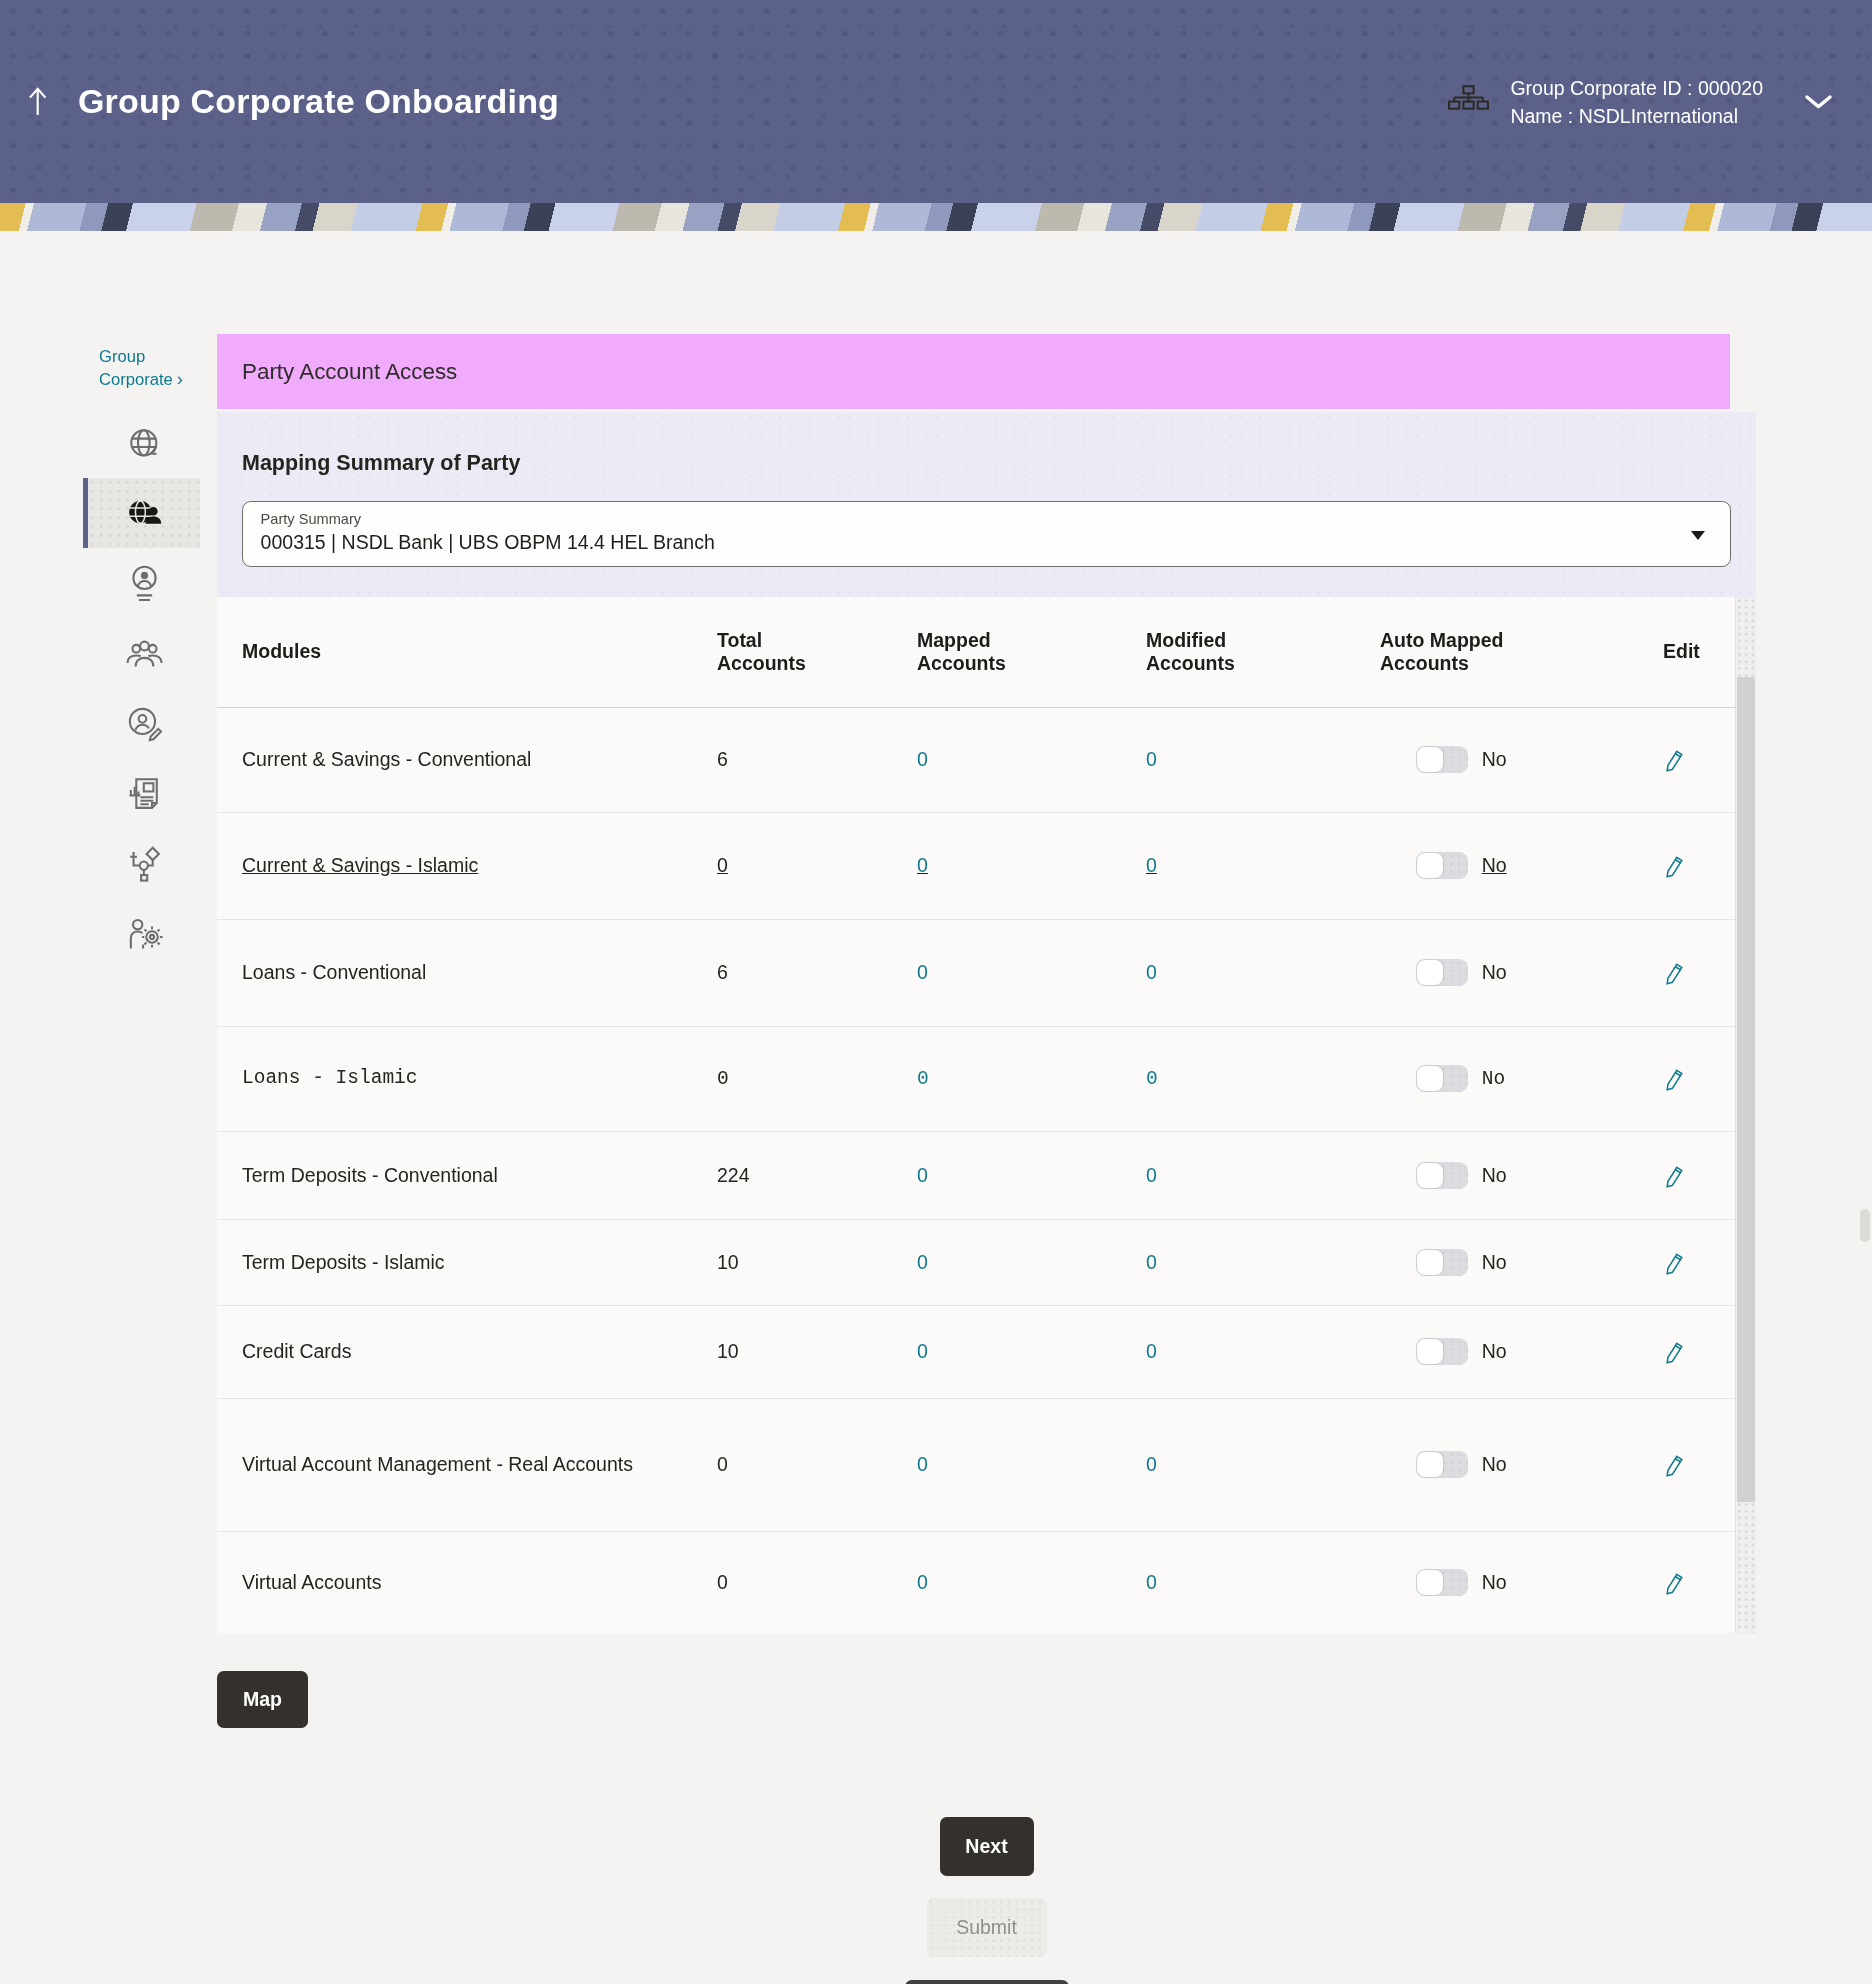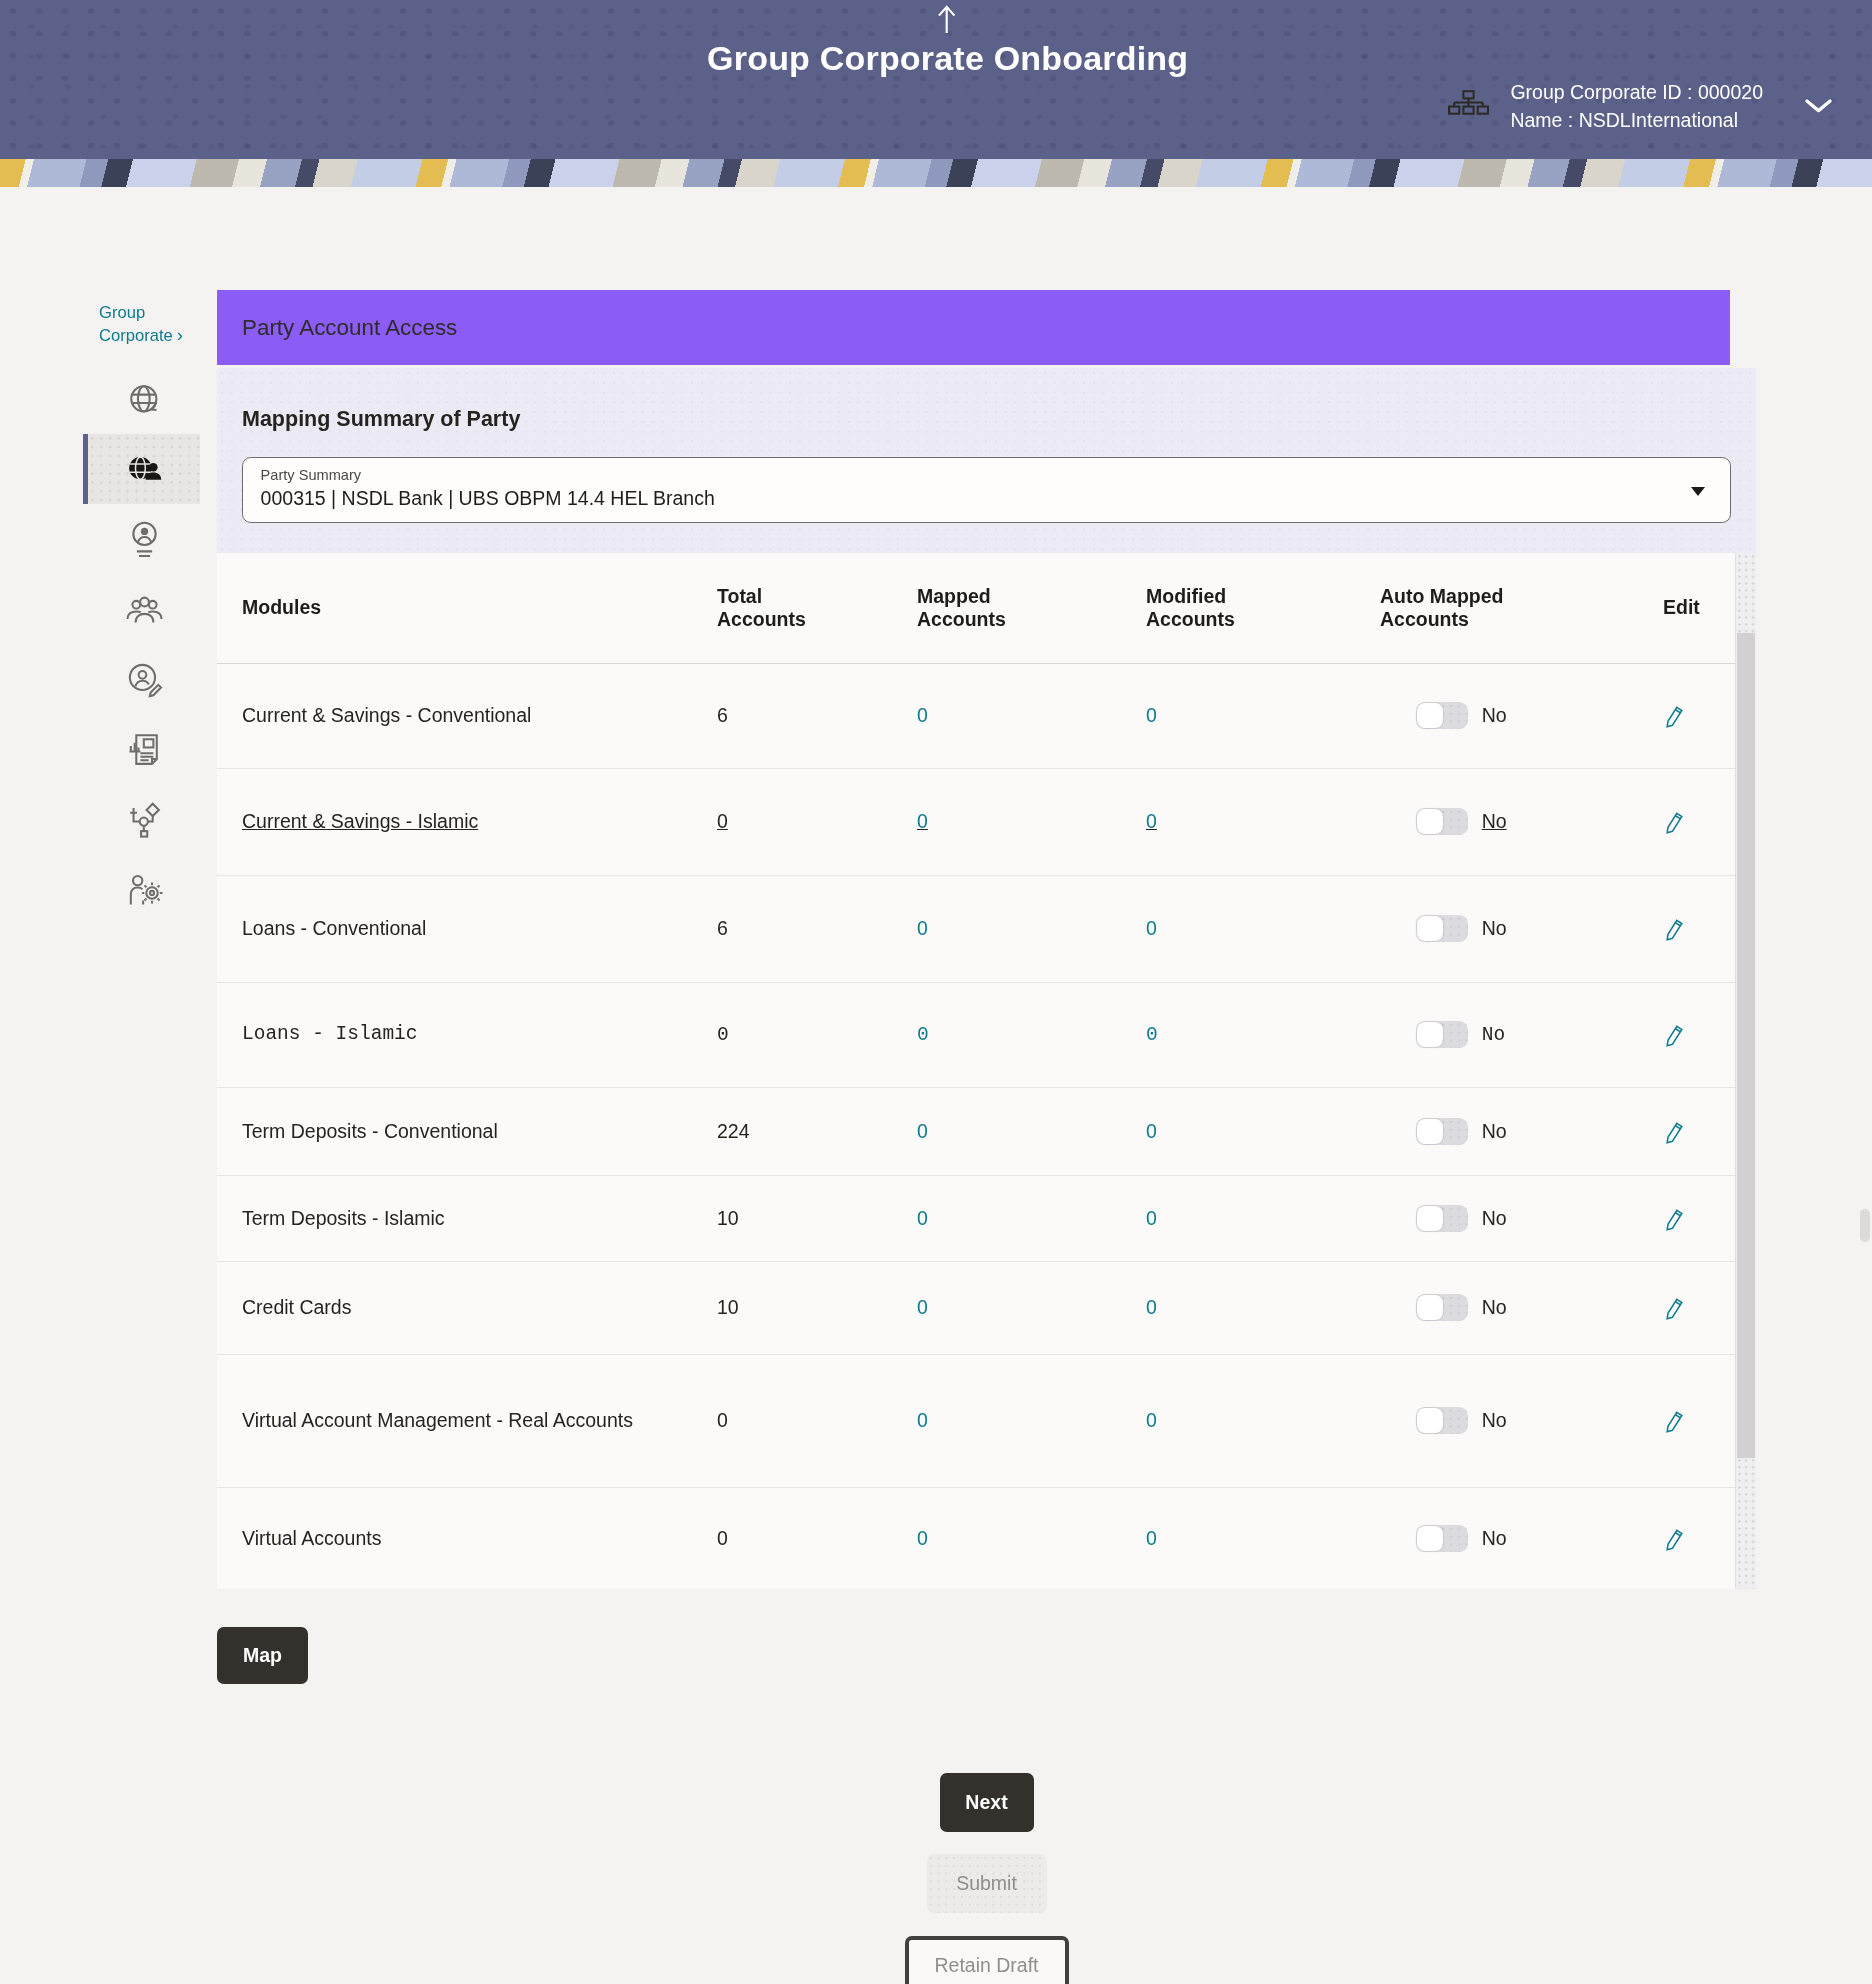--- a/index.html
+++ b/index.html
@@ -7,31 +7,30 @@
   body {
     font-family:"Liberation Sans", sans-serif;
     background:#f4f3f1;
     color:#24221e;
     overflow:hidden;
     position:relative;
   }
 
   
   .app-header{
-    height:159px;
+    height:203px;
     background-color:#5b6189;
     background-image:
       radial-gradient(rgba(28,33,58,.13) 2.9px, transparent 3.7px),
       radial-gradient(rgba(28,33,58,.10) 2.5px, transparent 3.3px);
     background-size:26px 22.4px, 36px 30px;
     background-position:0 0, 13.7px 11.7px;
     display:flex;
     align-items:center;
     position:relative;
-    flex-direction:column;
   }
   .back-top{ margin-left:21.5px; width:33px; height:39px; display:flex; align-items:center; justify-content:center; cursor:pointer; }
   .app-title{
     margin-left:23.4px;
     font-size:34px; font-weight:bold; color:#ffffff; letter-spacing:0.2px;
   }
   .hdr-right{ margin-left:auto; margin-right:39px; display:flex; align-items:center; gap:19.5px; }
   .hdr-corp-text{ color:#ffffff; font-size:19.5px; line-height:28px; }
   .hdr-chevron{ margin-left:21.5px; display:flex; align-items:center; cursor:pointer; }
 
@@ -65,21 +64,21 @@
     background-image:radial-gradient(rgba(120,118,112,.18) 1px, transparent 1.4px);
     background-size:8.8px 8.8px;
     border-left:5.9px solid #5c628a;
     margin-left:83px; width:117px; height:70px;
   }
 
   
   .main{ margin-left:217px; width:1539px; padding-top:103px; }
 
   .title-card{
-    width:1513px; height:75px; background:#8b5cf6;
+    width:1513px; height:75px; background:#f0abfc;
     display:flex; align-items:center; padding-left:25px;
     font-size:22.4px; color:#2e2c28;
   }
   .mapping-card{
     margin-top:2.9px; width:1539px; height:185px; background:#eceaf5;
     background-image:radial-gradient(rgba(140,135,165,.10) 1px, transparent 1.4px);
     background-size:9.8px 9.8px;
     padding:0 25px;
   }
   .mapping-heading{ padding-top:39px; font-size:21.5px; font-weight:bold; color:#26241f; }

